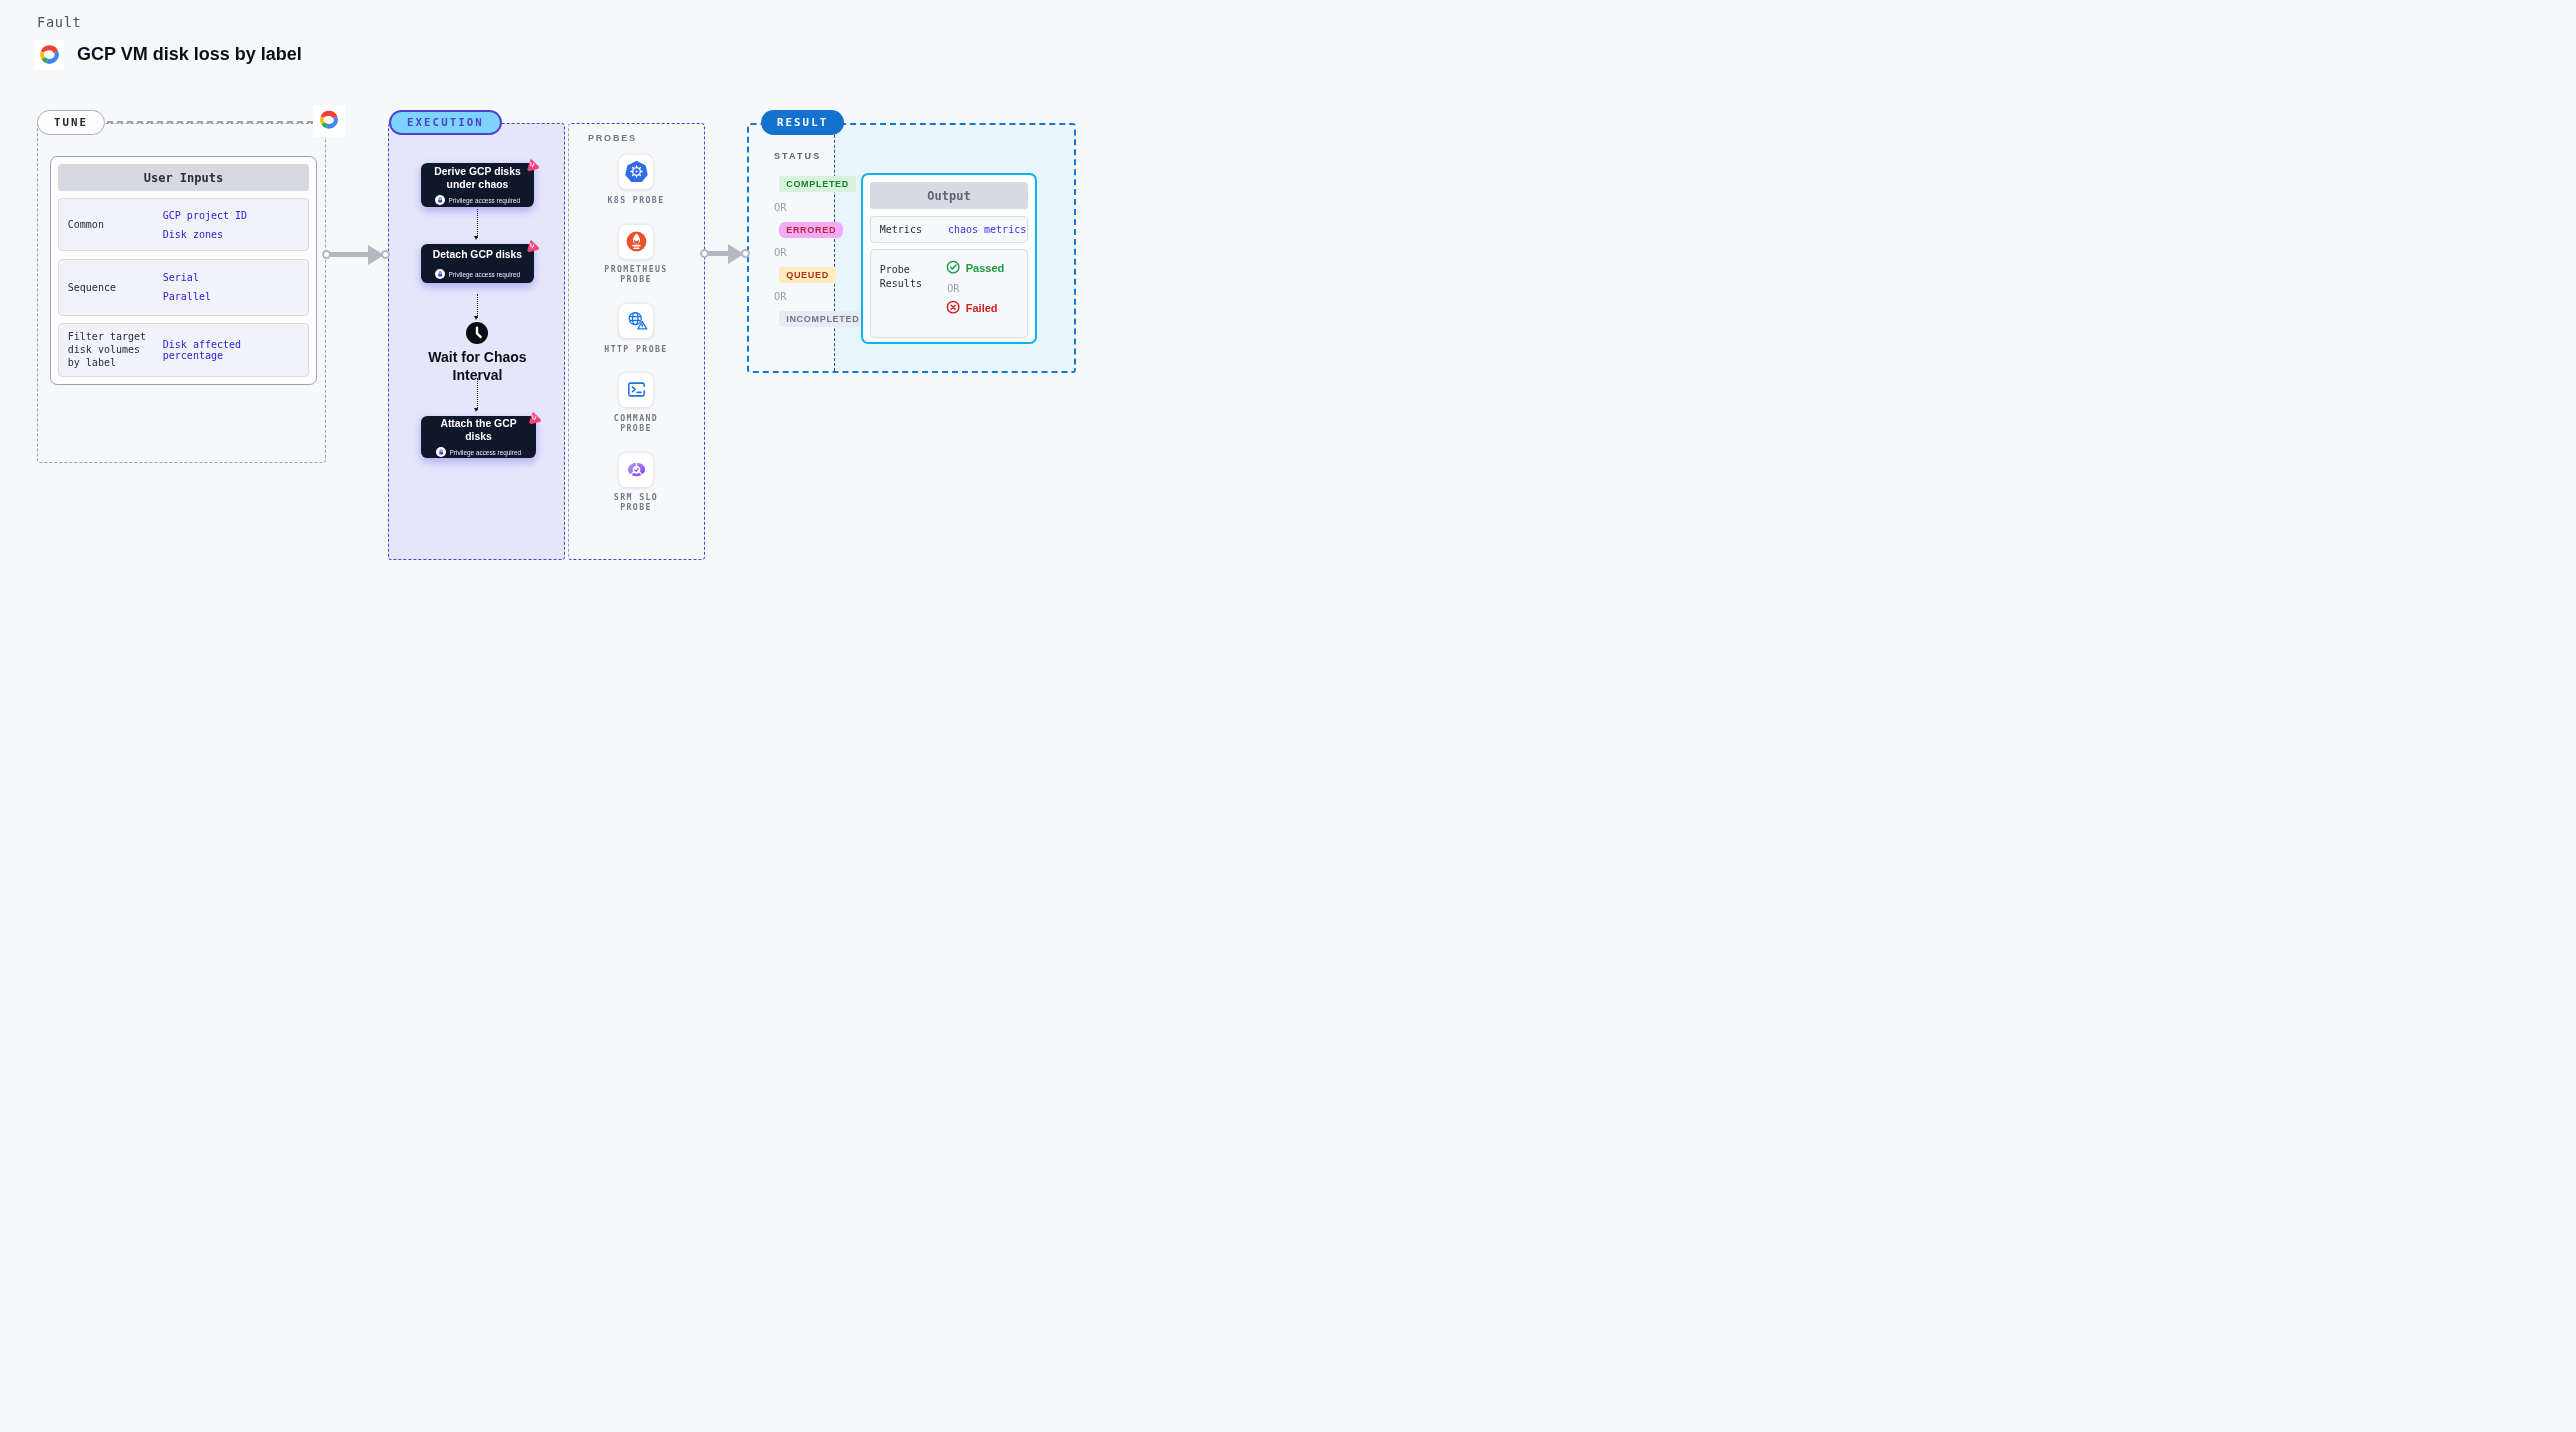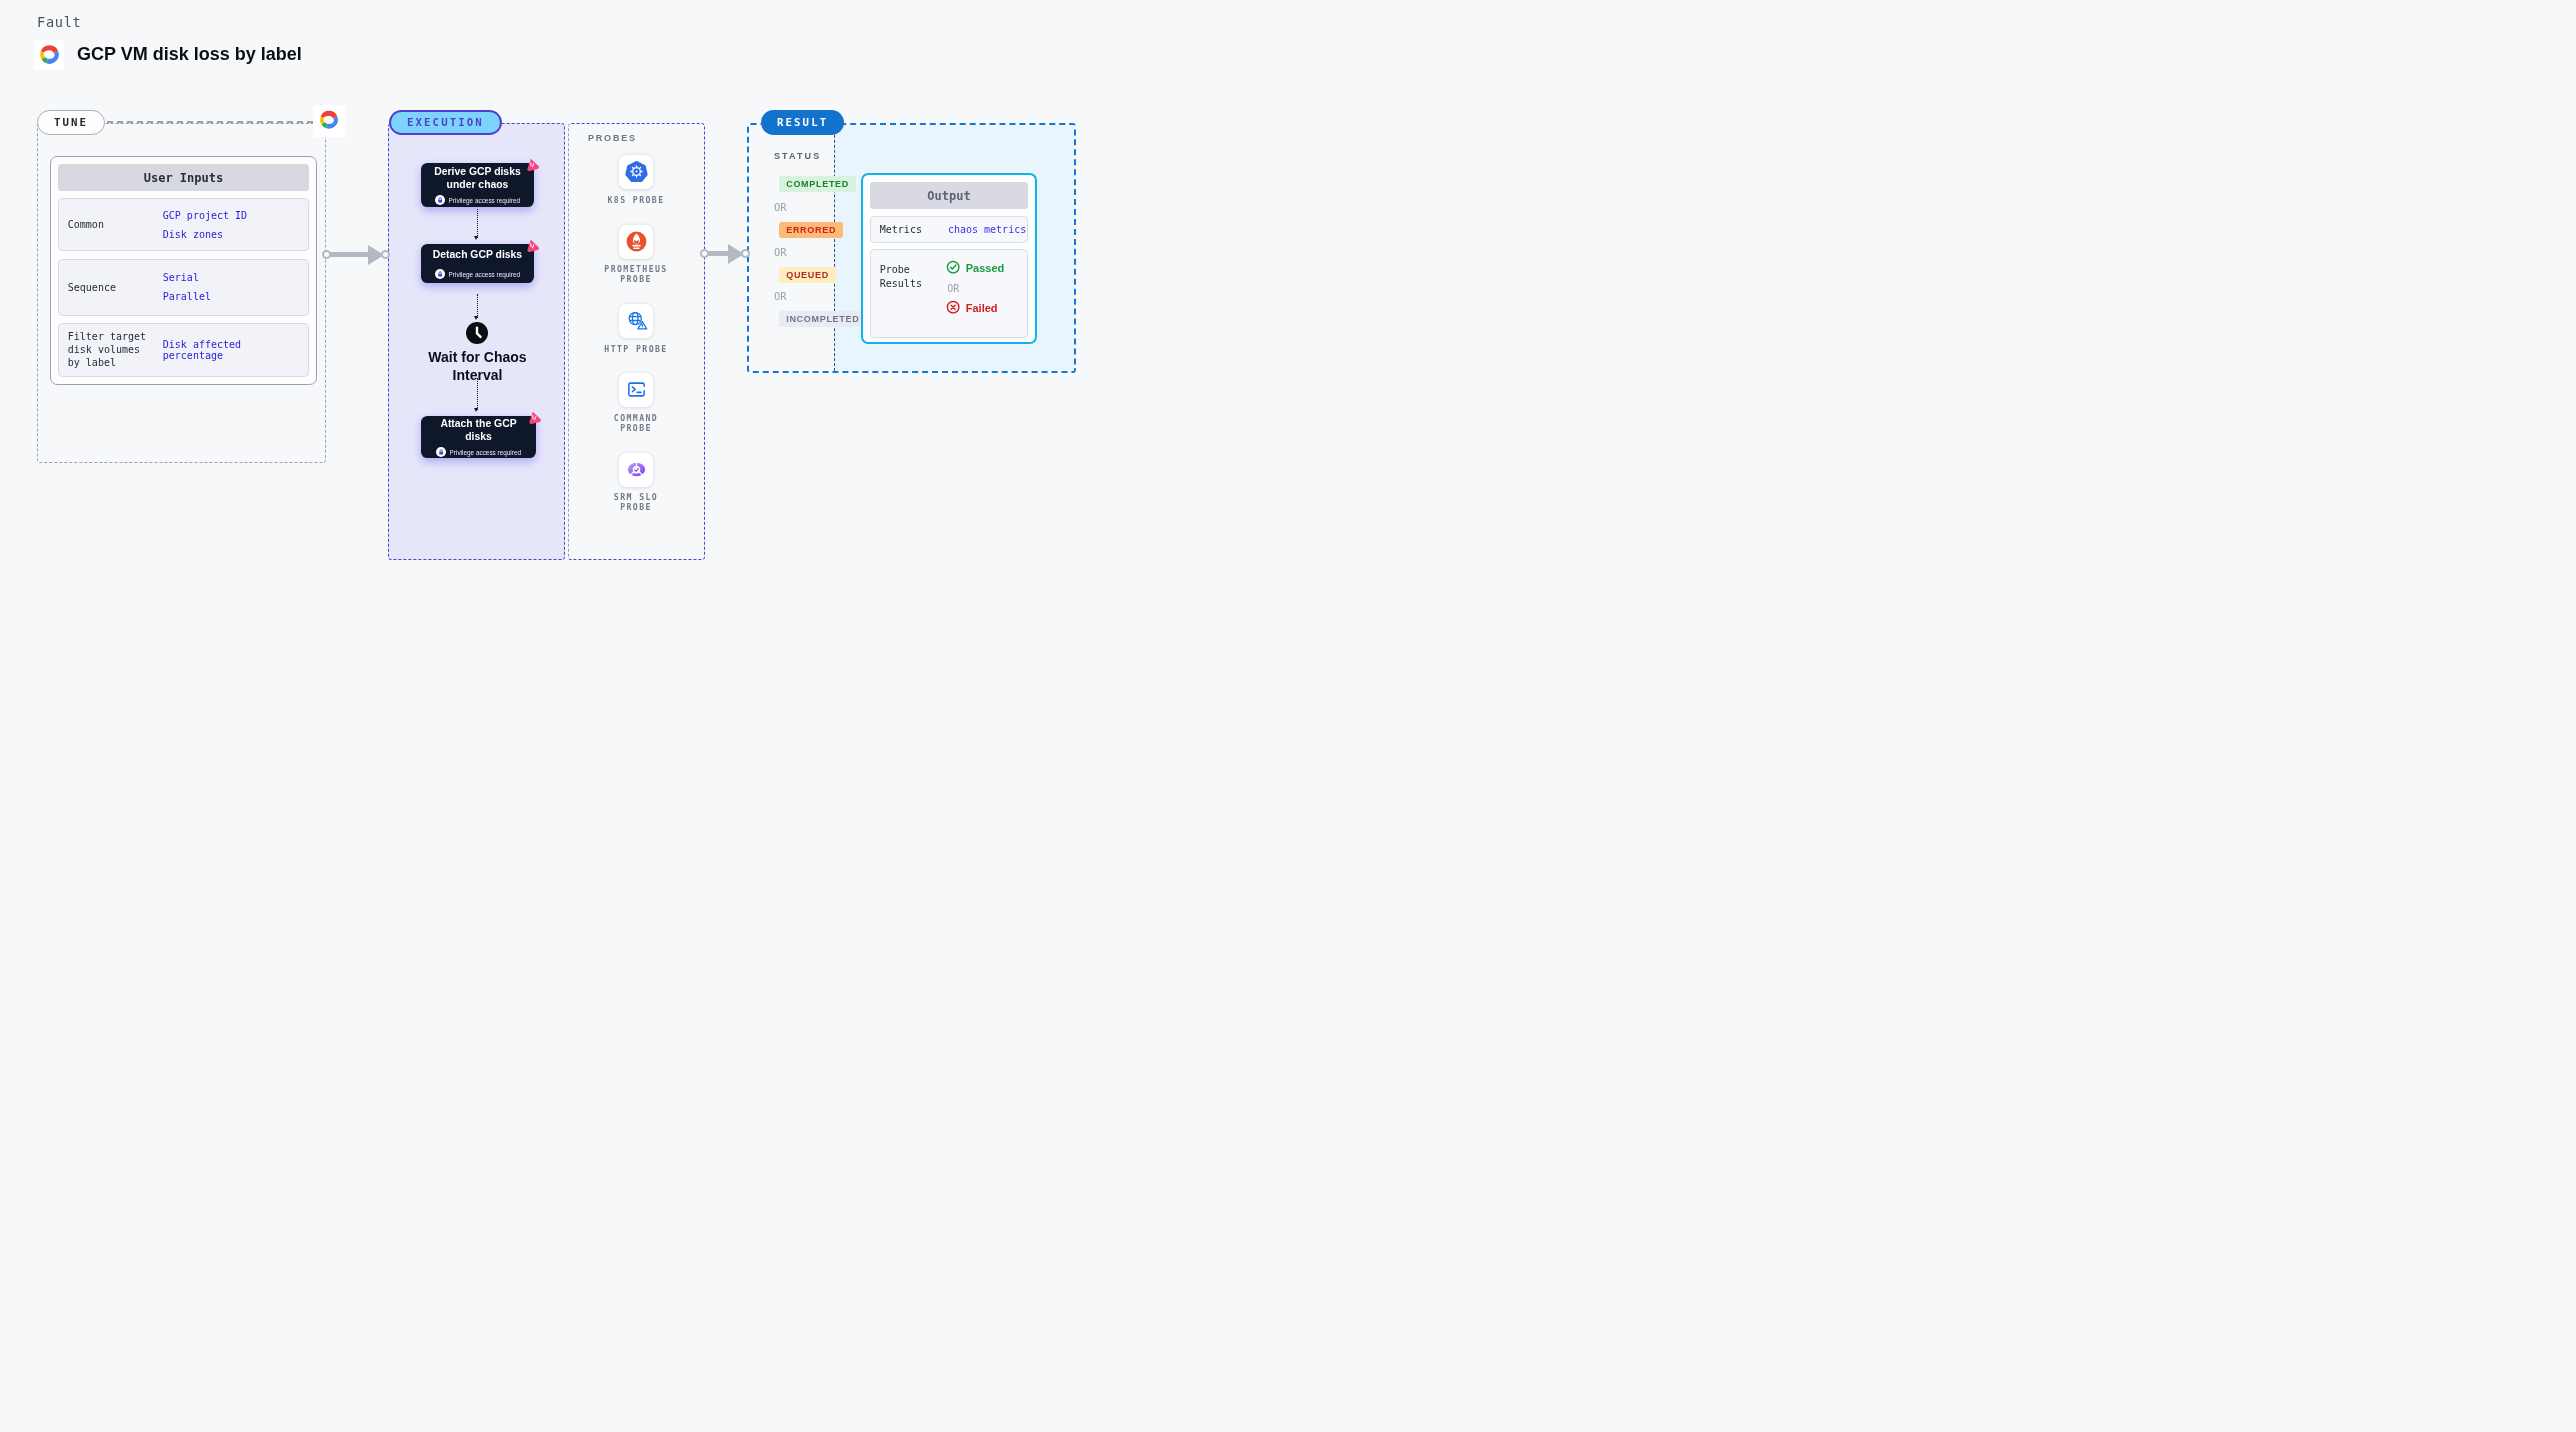--- a/index.html
+++ b/index.html
@@ -80,21 +80,21 @@
   
   .result-region{position:absolute;left:747px;top:123px;width:329px;height:250px;
     border:2.1px dashed #1478d1;border-radius:3.6px;box-sizing:border-box;}
   .result-blue{position:absolute;left:85px;top:0;right:0;bottom:0;background:#e8f5fd;
     border-left:1.4px dashed #404c63;}
   .status-heading{position:absolute;left:774px;top:151px;font-size:9px;font-weight:bold;
     color:#5a6372;letter-spacing:2.1px;}
   .sbadge{position:absolute;left:779px;padding:2.9px 7.2px;border-radius:2.9px;font-size:9px;
     font-weight:bold;letter-spacing:0.7px;z-index:2;}
   .sb-completed{background:#d9f2dd;color:#17812e;}
-  .sb-errored{background:#fdba74;color:#ce2127;}
+  .sb-errored{background:#f0abfc;color:#ce2127;border-radius:6px;}
   .sb-queued{background:#fceebd;color:#b32d20;}
   .sb-incompleted{background:#e9ebf4;color:#6e7787;}
   .or-sep{position:absolute;left:774px;font-family:"DejaVu Sans Mono",monospace;font-size:10.4px;
     color:#98a1b0;z-index:2;}
   .output-card{position:absolute;left:861px;top:165px;width:176px;height:171px;background:#fdfefe;
     border:2.1px solid #11b2e9;border-radius:7.2px;padding:7.2px;box-sizing:border-box;z-index:2;margin-top:8px;}
   .out-header{height:27px;background:#d8d9e2;border-radius:3.6px;display:flex;align-items:center;
     justify-content:center;font-family:"DejaVu Sans Mono",monospace;font-weight:bold;font-size:12px;
     color:#5c6573;}
   .out-row{background:#f7f8fb;border:0.7px solid #d9dce4;border-radius:4.3px;box-sizing:border-box;}

